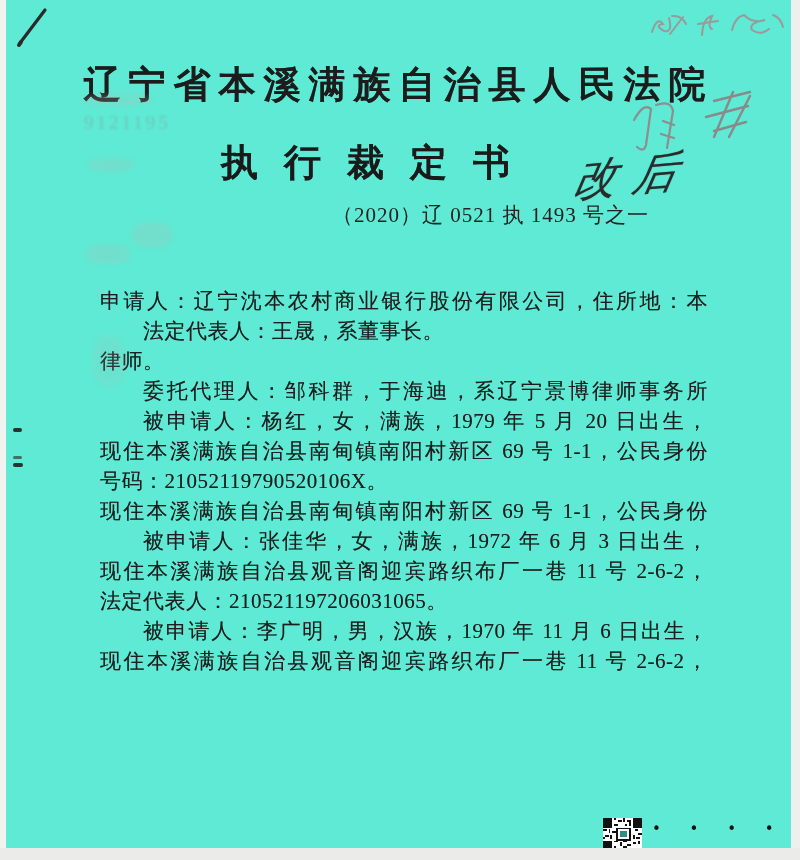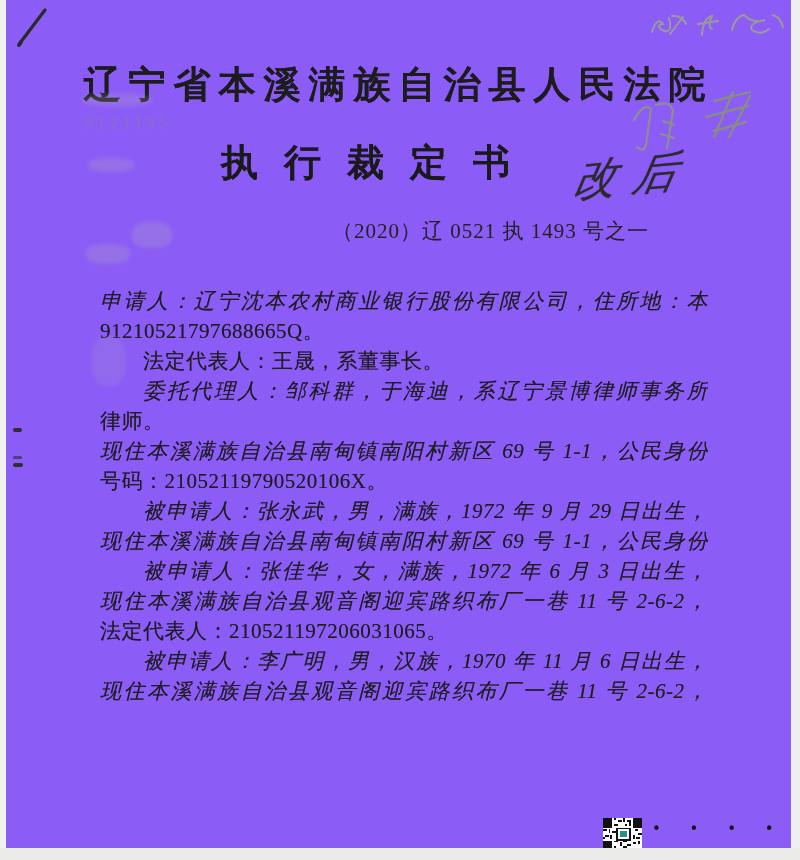--- a/index.html
+++ b/index.html
@@ -3,54 +3,53 @@
 <meta charset="utf-8">
 <style>
   html,body{margin:0;padding:0;}
   body{
     width:800px;height:860px;overflow:hidden;position:relative;
     background:#efefed;
     font-family:"Liberation Serif","DejaVu Serif",serif;
   }
   .page{
     position:absolute;left:6px;top:0;width:785px;height:848px;
-    background:#8b5cf6;
+    background:#5eead4;
   }
   
   .court-title{
     position:absolute;left:0;top:60px;width:100%;
     text-align:center;font-size:37px;font-weight:bold;color:#1c1c1c;
     letter-spacing:8px;white-space:nowrap;
     text-shadow:0 0 .5px rgba(0,0,0,.55);
   }
   .doc-title{
     position:absolute;left:0;top:138px;width:100%;
     text-align:center;font-size:37px;font-weight:bold;color:#1a1a1a;
     letter-spacing:26px;white-space:nowrap;
     transform:translateX(-20px);
     text-shadow:0 0 .5px rgba(0,0,0,.55);
   }
   .case-number{
-    position:absolute;left:326px;top:217px;
+    position:absolute;left:326px;top:201px;
     font-size:21px;color:#222;letter-spacing:1px;white-space:nowrap;
   }
   
   .body-text{
     position:absolute;left:94px;top:286px;width:608px;
     font-size:21px;color:#1e1e1e;
   }
   .body-text .line{
     height:30px;line-height:30px;white-space:nowrap;
     letter-spacing:.5px;
     text-shadow:0 0 .4px rgba(0,0,0,.45);
   }
   .body-text .line.fill{
     white-space:normal;text-align:justify;text-align-last:justify;
     overflow:hidden;
-    font-style:italic;
   }
   .body-text .line.indent{padding-left:43px;}
   .body-text .line.fill.indent{text-indent:0;}
   
   .pen-slash{position:absolute;left:8px;top:6px;}
   .scribbles{position:absolute;left:560px;top:0;pointer-events:none;}
   .revision-note{
     position:absolute;left:568px;top:146px;
     font-size:44px;color:#2b2b2b;letter-spacing:16px;white-space:nowrap;
     font-style:italic;
@@ -92,34 +91,33 @@
 
   <div class="court-title">辽宁省本溪满族自治县人民法院</div>
   <div class="doc-title">执行裁定书</div>
   <div class="case-number">（2020）辽 0521 执 1493 号之一</div>
 
   <div class="body-text">
 
       <div class="line fill">申请人：辽宁沈本农村商业银行股份有限公司，住所地：本</div>
 
 
-      <div class="line">91210521797688665Q。</div>
 
       <div class="line indent">法定代表人：王晟，系董事长。</div>
 
+      <div class="line">律师。</div>
+
       <div class="line fill indent">委托代理人：邹科群，于海迪，系辽宁景博律师事务所</div>
 
-      <div class="line">律师。</div>
-
+      <div class="line fill indent">被申请人：杨红，女，满族，1979 年 5 月 20 日出生，</div>
 
       <div class="line fill">现住本溪满族自治县南甸镇南阳村新区 69 号 1-1，公民身份</div>
 
       <div class="line">号码：21052119790520106X。</div>
 
-      <div class="line fill indent">被申请人：张永武，男，满族，1972 年 9 月 29 日出生，</div>
 
       <div class="line fill">现住本溪满族自治县南甸镇南阳村新区 69 号 1-1，公民身份</div>
 
 
       <div class="line fill indent">被申请人：张佳华，女，满族，1972 年 6 月 3 日出生，</div>
 
       <div class="line fill">现住本溪满族自治县观音阁迎宾路织布厂一巷 11 号 2-6-2，</div>
 
       <div class="line">法定代表人：210521197206031065。</div>
 

